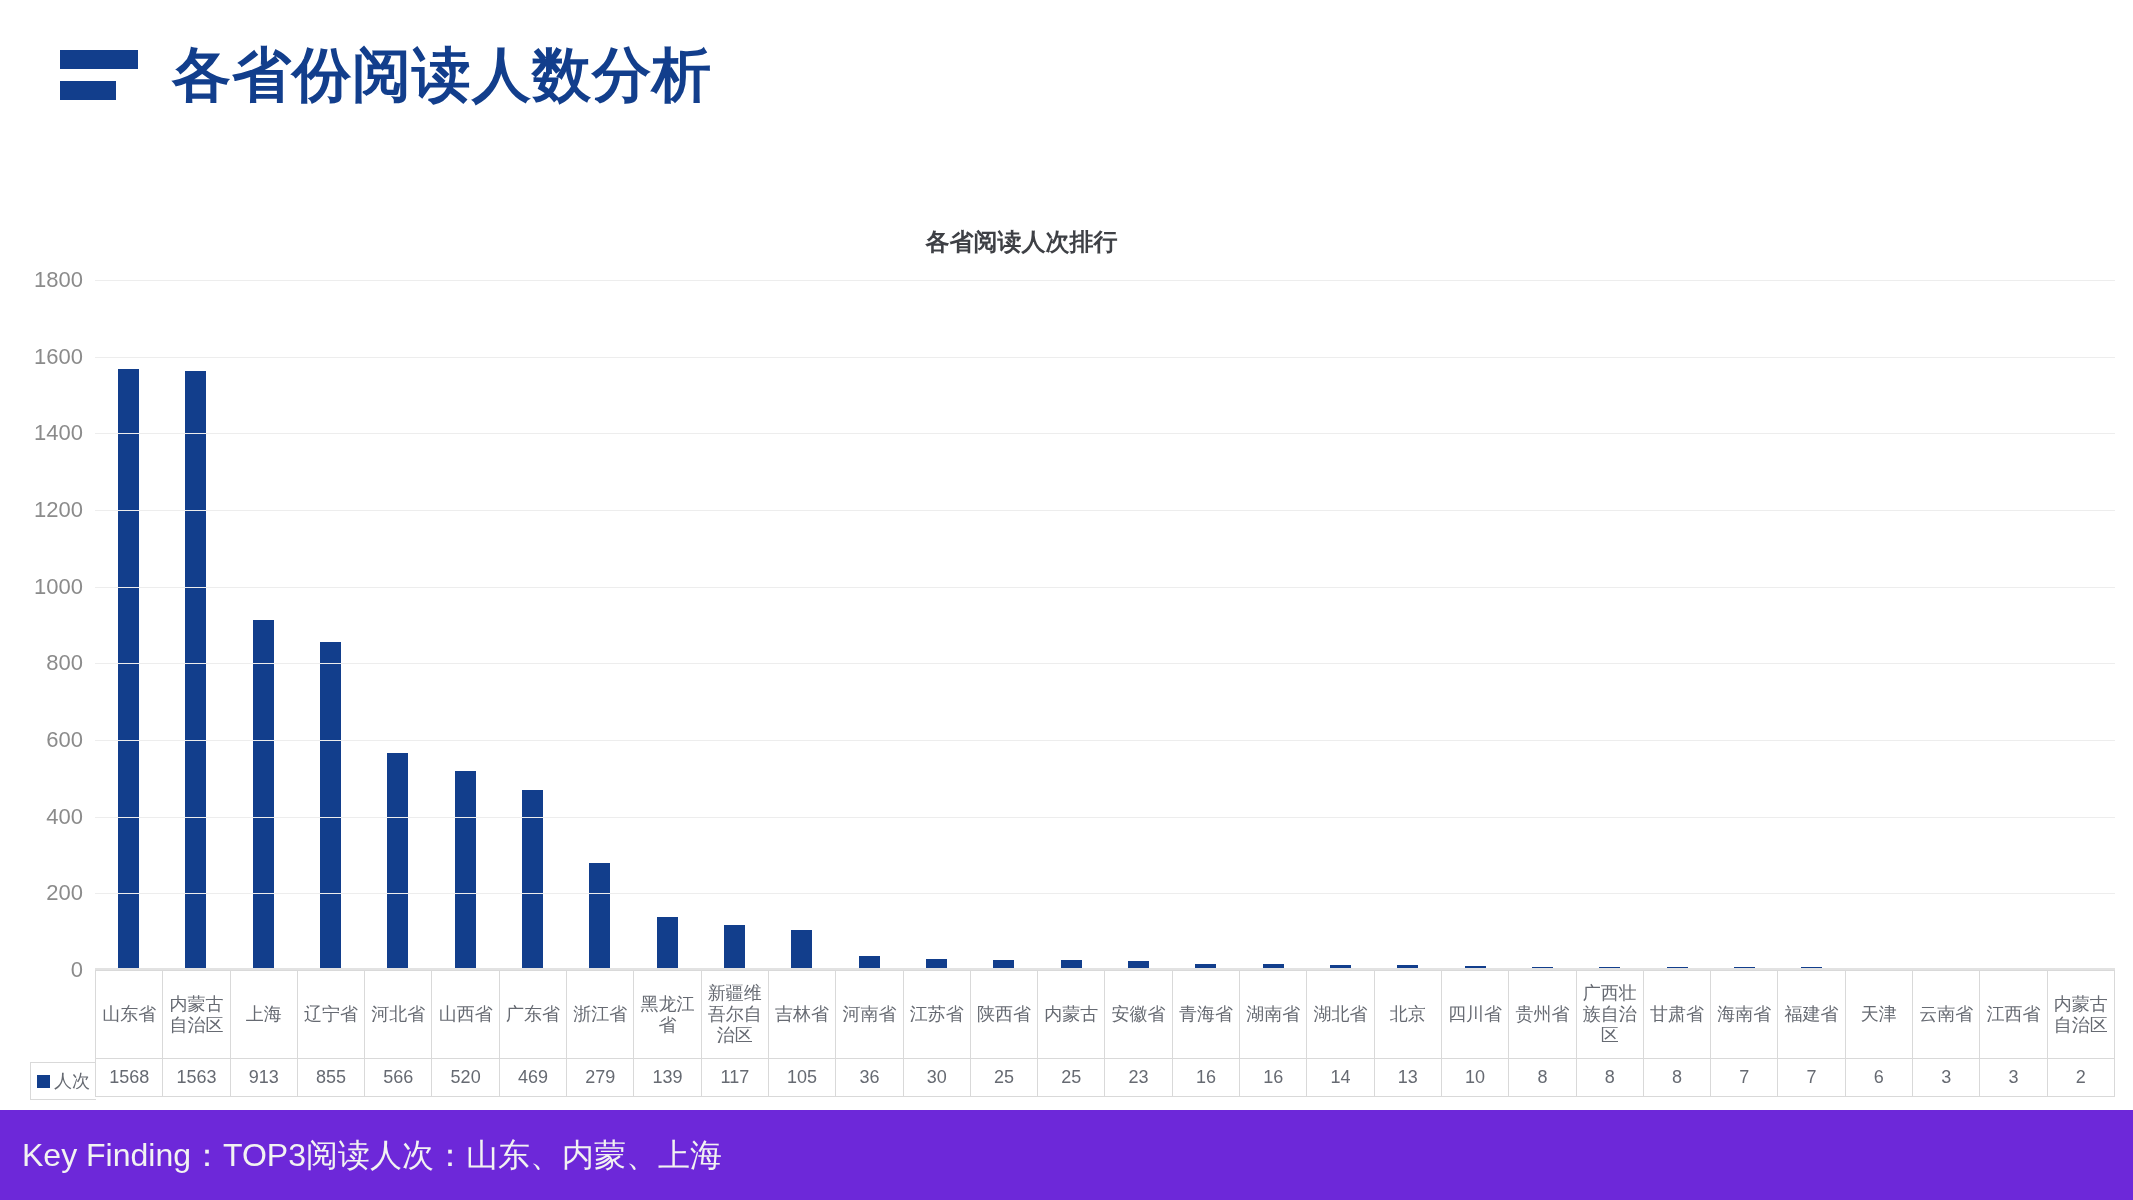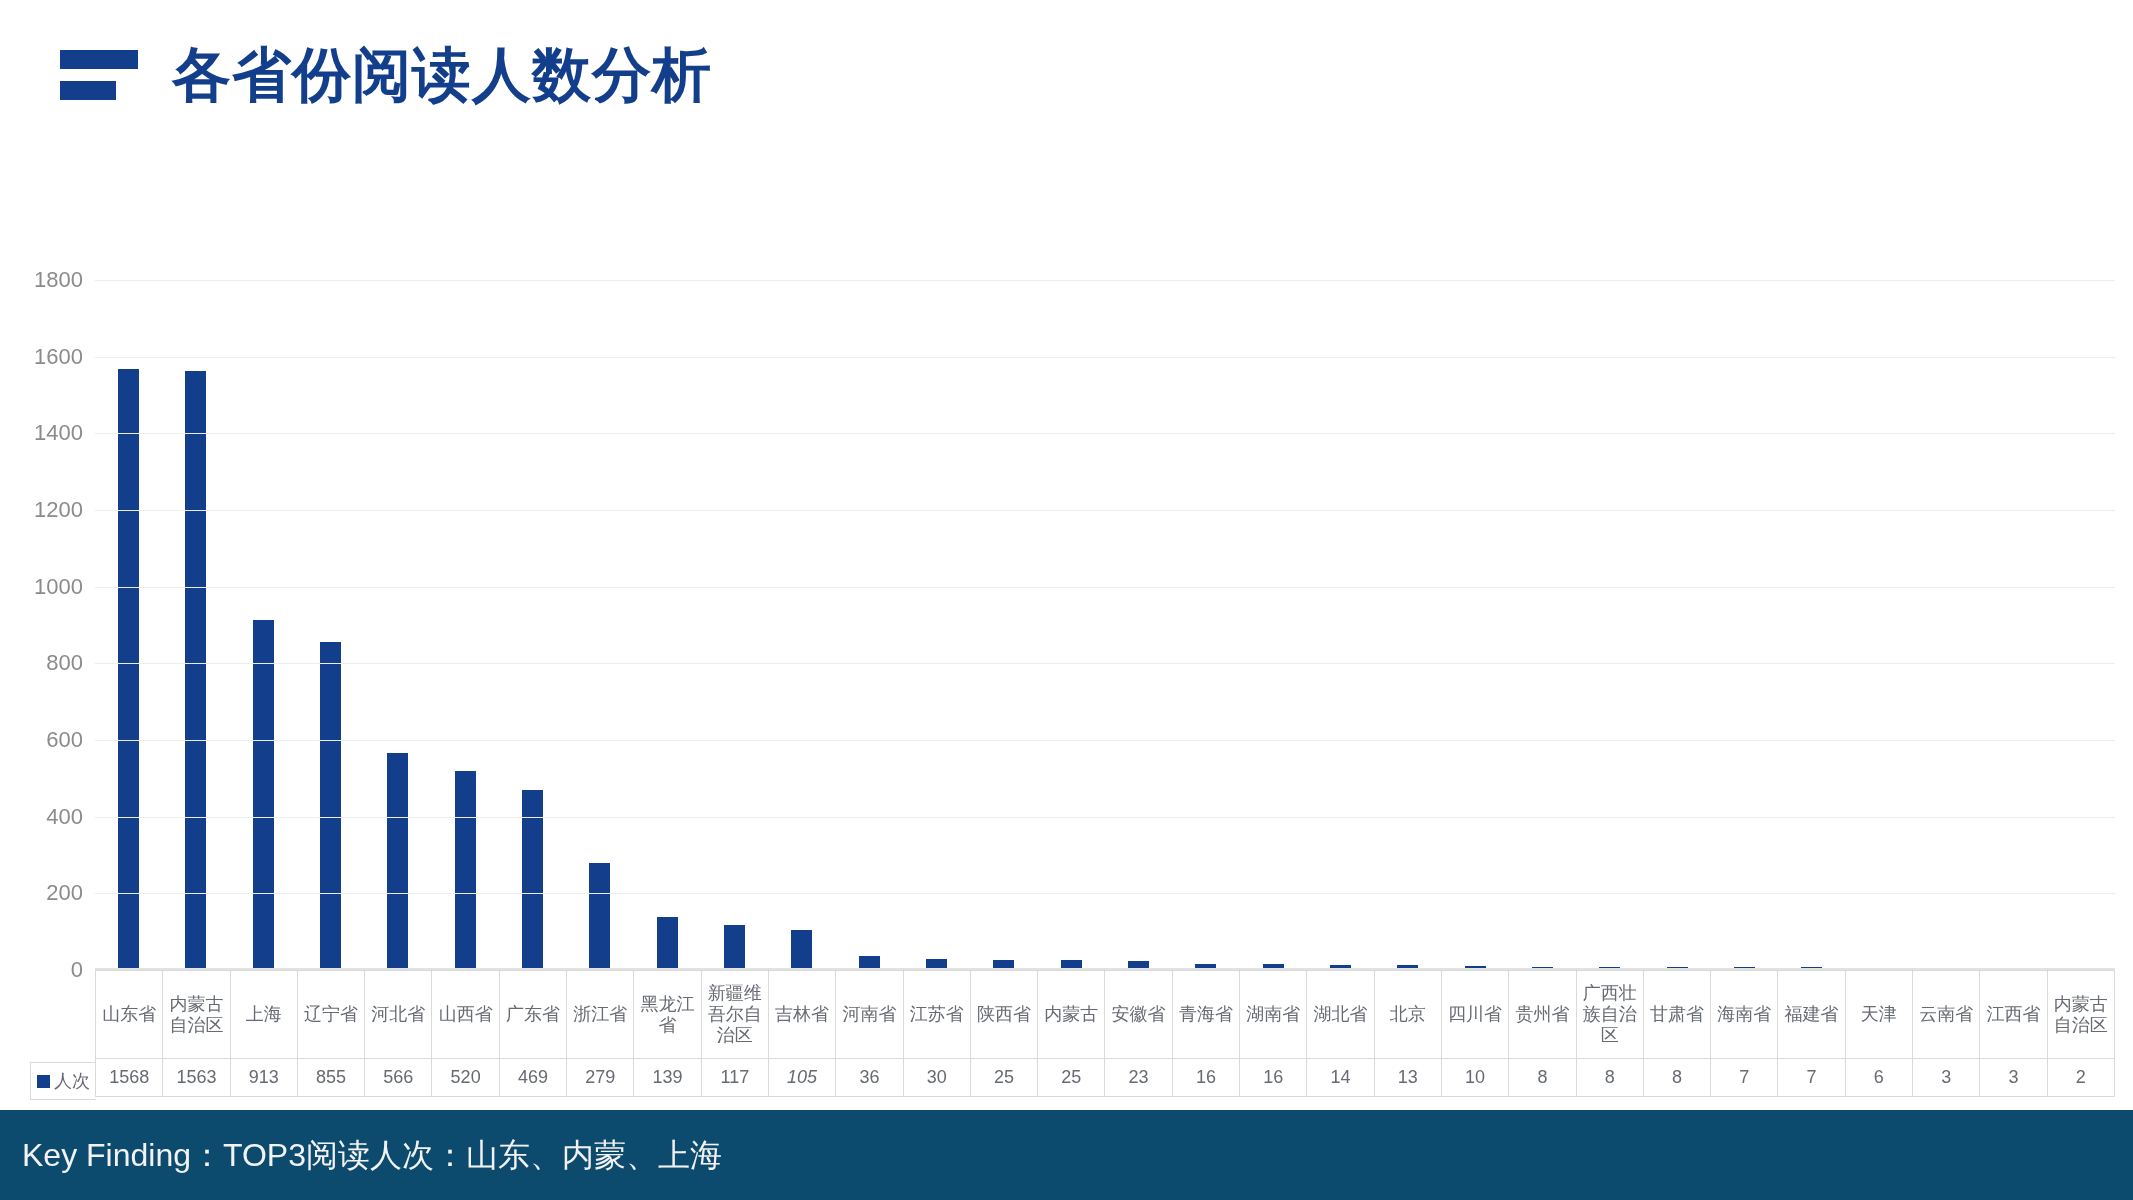--- a/index.html
+++ b/index.html
@@ -196,21 +196,21 @@
     white-space: nowrap;
   }
 
   
   .slide-footer {
     position: absolute;
     left: 0;
     bottom: 0;
     width: 2133px;
     height: 90px;
-    background: #0c4a6e;
+    background: #6d28d9;
     display: flex;
     align-items: center;
     padding-left: 22px;
   }
   .footer-text {
     color: #f2f2f2;
     font-size: 32px;
     line-height: 1;
     white-space: nowrap;
   }
@@ -220,20 +220,21 @@
 
 <div class="slide-header">
   <div class="header-icon">
     <div class="bar-top"></div>
     <div class="bar-bottom"></div>
   </div>
   <div class="header-title">各省份阅读人数分析</div>
 </div>
 
 <div class="chart-block">
+  <div class="chart-title">各省阅读人次排行</div>
 
   <div class="plot-wrap">
     <div class="y-axis">
         <div class="y-tick" style="top: 690px;">0</div>
         <div class="y-tick" style="top: 613.333px;">200</div>
         <div class="y-tick" style="top: 536.667px;">400</div>
         <div class="y-tick" style="top: 460px;">600</div>
         <div class="y-tick" style="top: 383.333px;">800</div>
         <div class="y-tick" style="top: 306.667px;">1000</div>
         <div class="y-tick" style="top: 230px;">1200</div>
@@ -391,21 +392,21 @@
             <td style="width: 3.33333%;">1568</td>
             <td style="width: 3.33333%;">1563</td>
             <td style="width: 3.33333%;">913</td>
             <td style="width: 3.33333%;">855</td>
             <td style="width: 3.33333%;">566</td>
             <td style="width: 3.33333%;">520</td>
             <td style="width: 3.33333%;">469</td>
             <td style="width: 3.33333%;">279</td>
             <td style="width: 3.33333%;">139</td>
             <td style="width: 3.33333%;">117</td>
-            <td style="width: 3.33333%; font-style: italic;">105</td>
+            <td style="width: 3.33333%;">105</td>
             <td style="width: 3.33333%;">36</td>
             <td style="width: 3.33333%; margin-left: 23px;">30</td>
             <td style="width: 3.33333%;">25</td>
             <td style="width: 3.33333%;">25</td>
             <td style="width: 3.33333%; margin-top: 20px;">23</td>
             <td style="width: 3.33333%;">16</td>
             <td style="width: 3.33333%;">16</td>
             <td style="width: 3.33333%;">14</td>
             <td style="width: 3.33333%; margin-left: 43px;">13</td>
             <td style="width: 3.33333%;">10</td>

